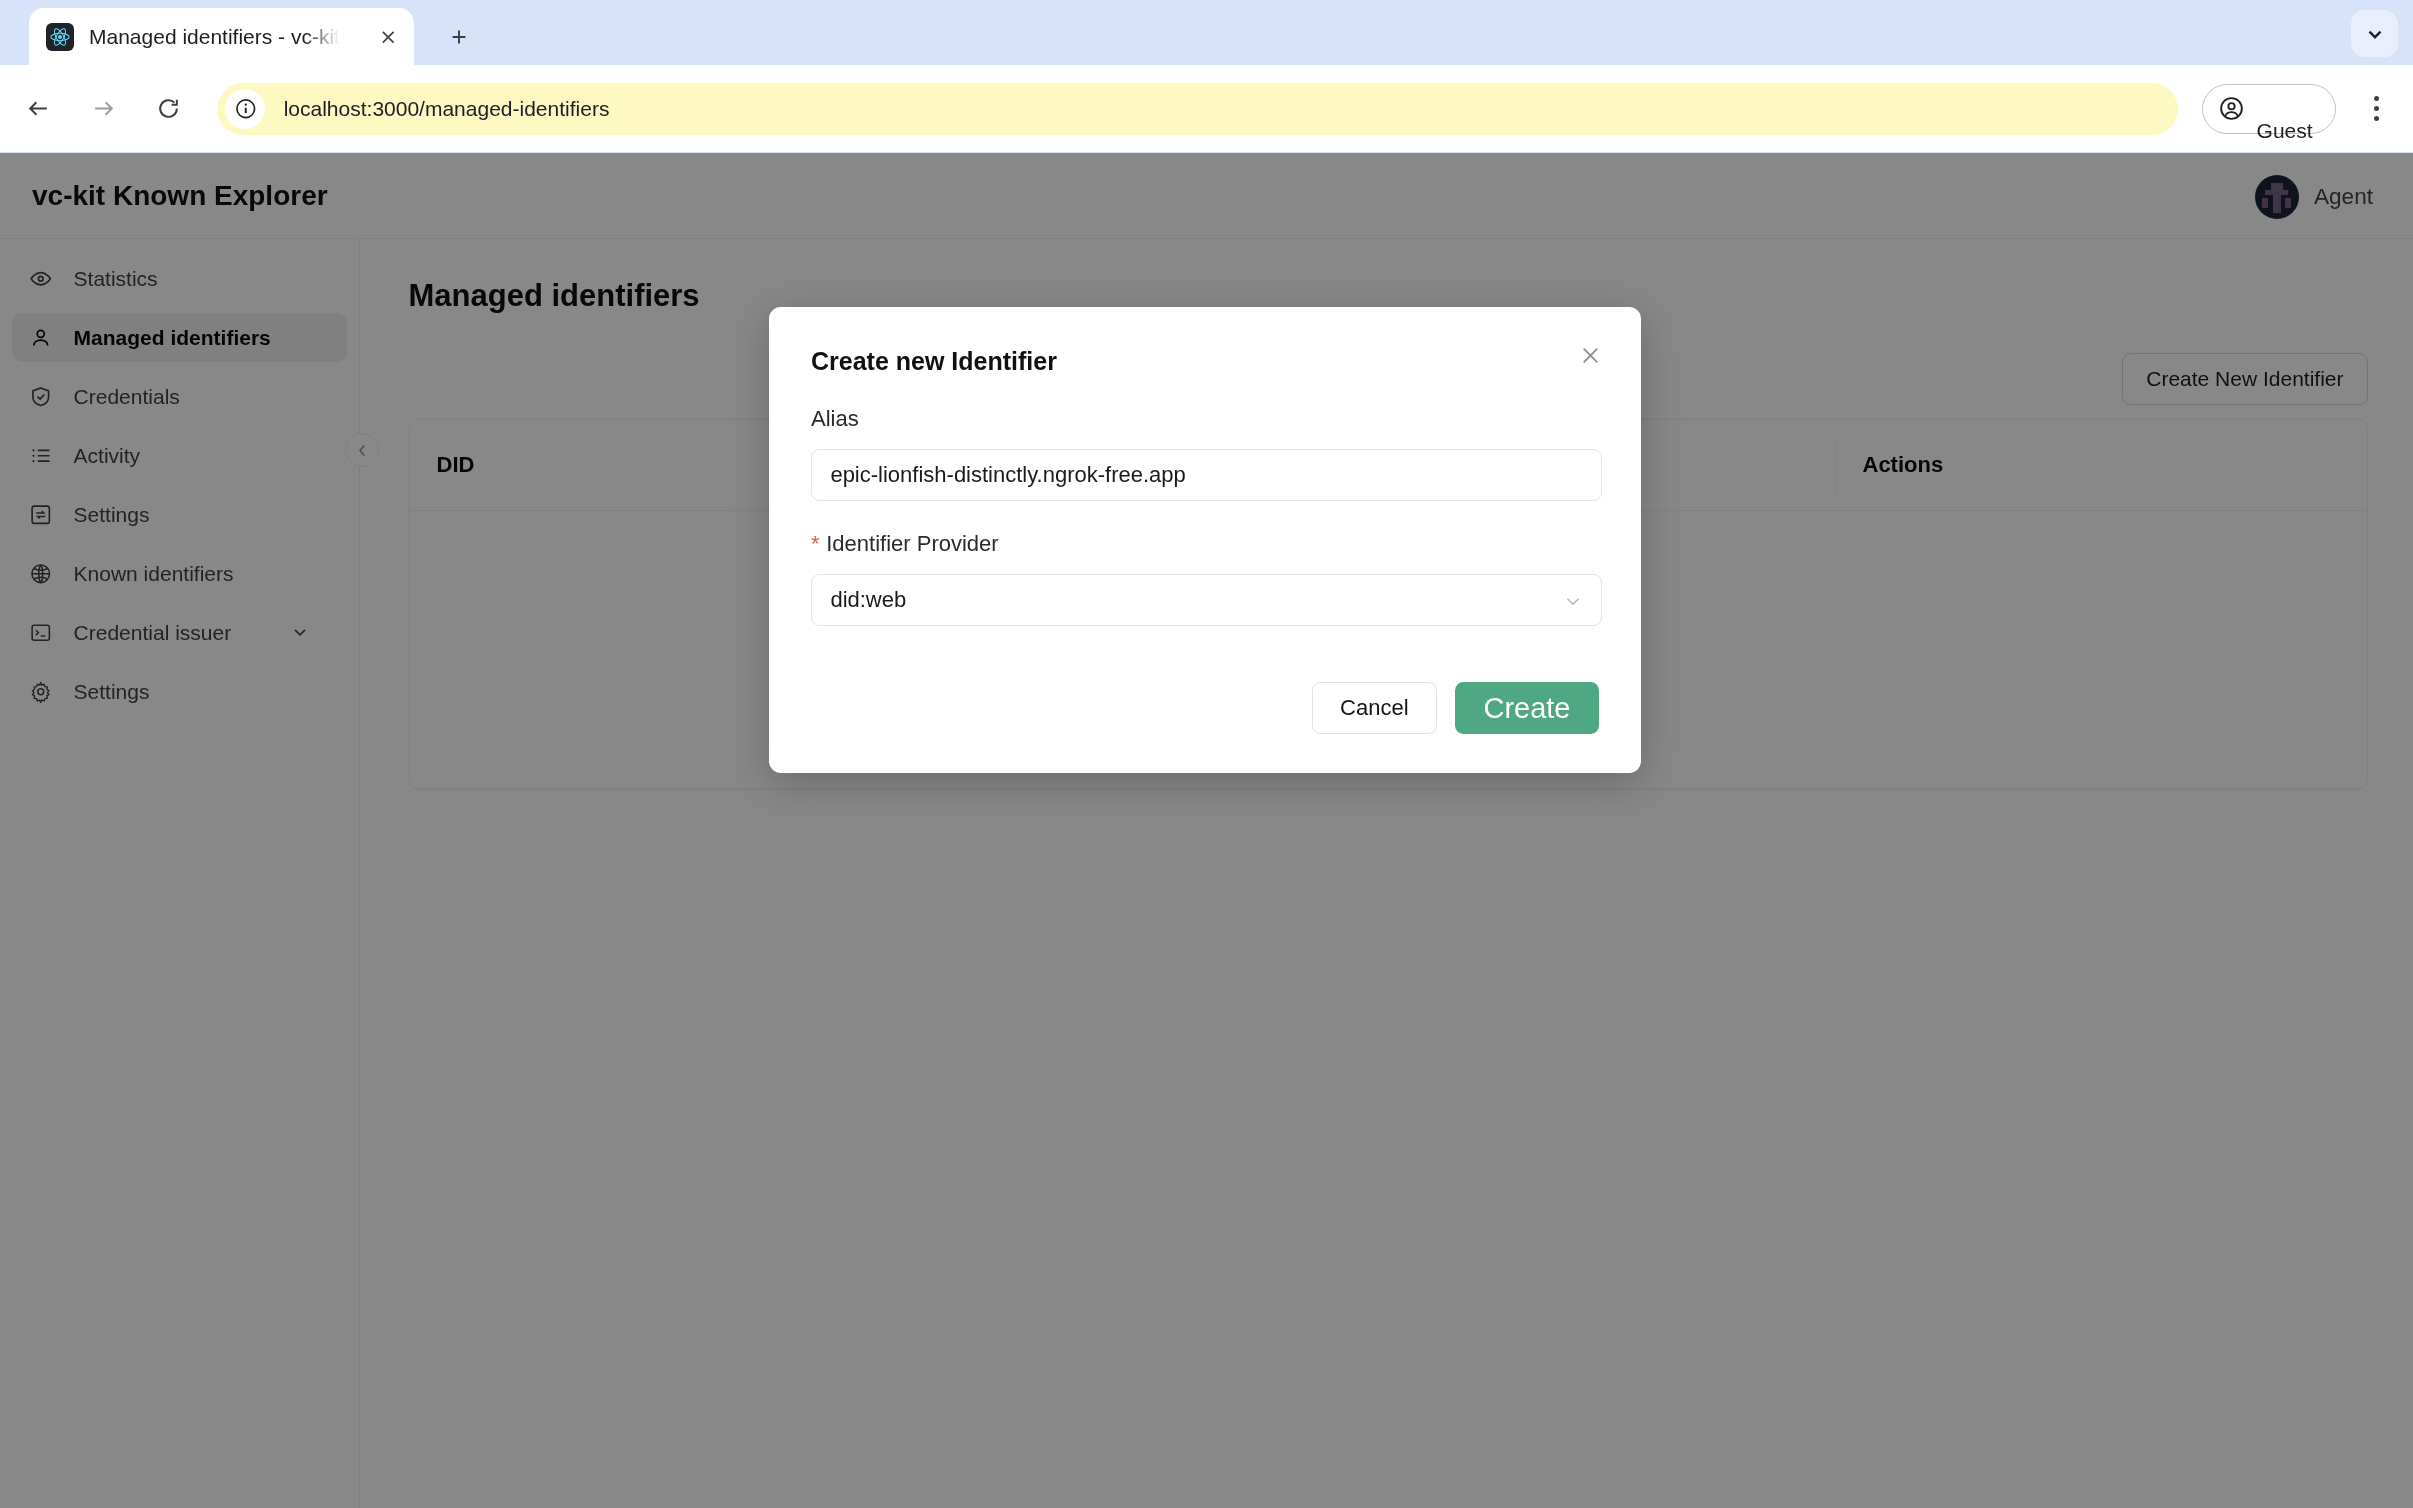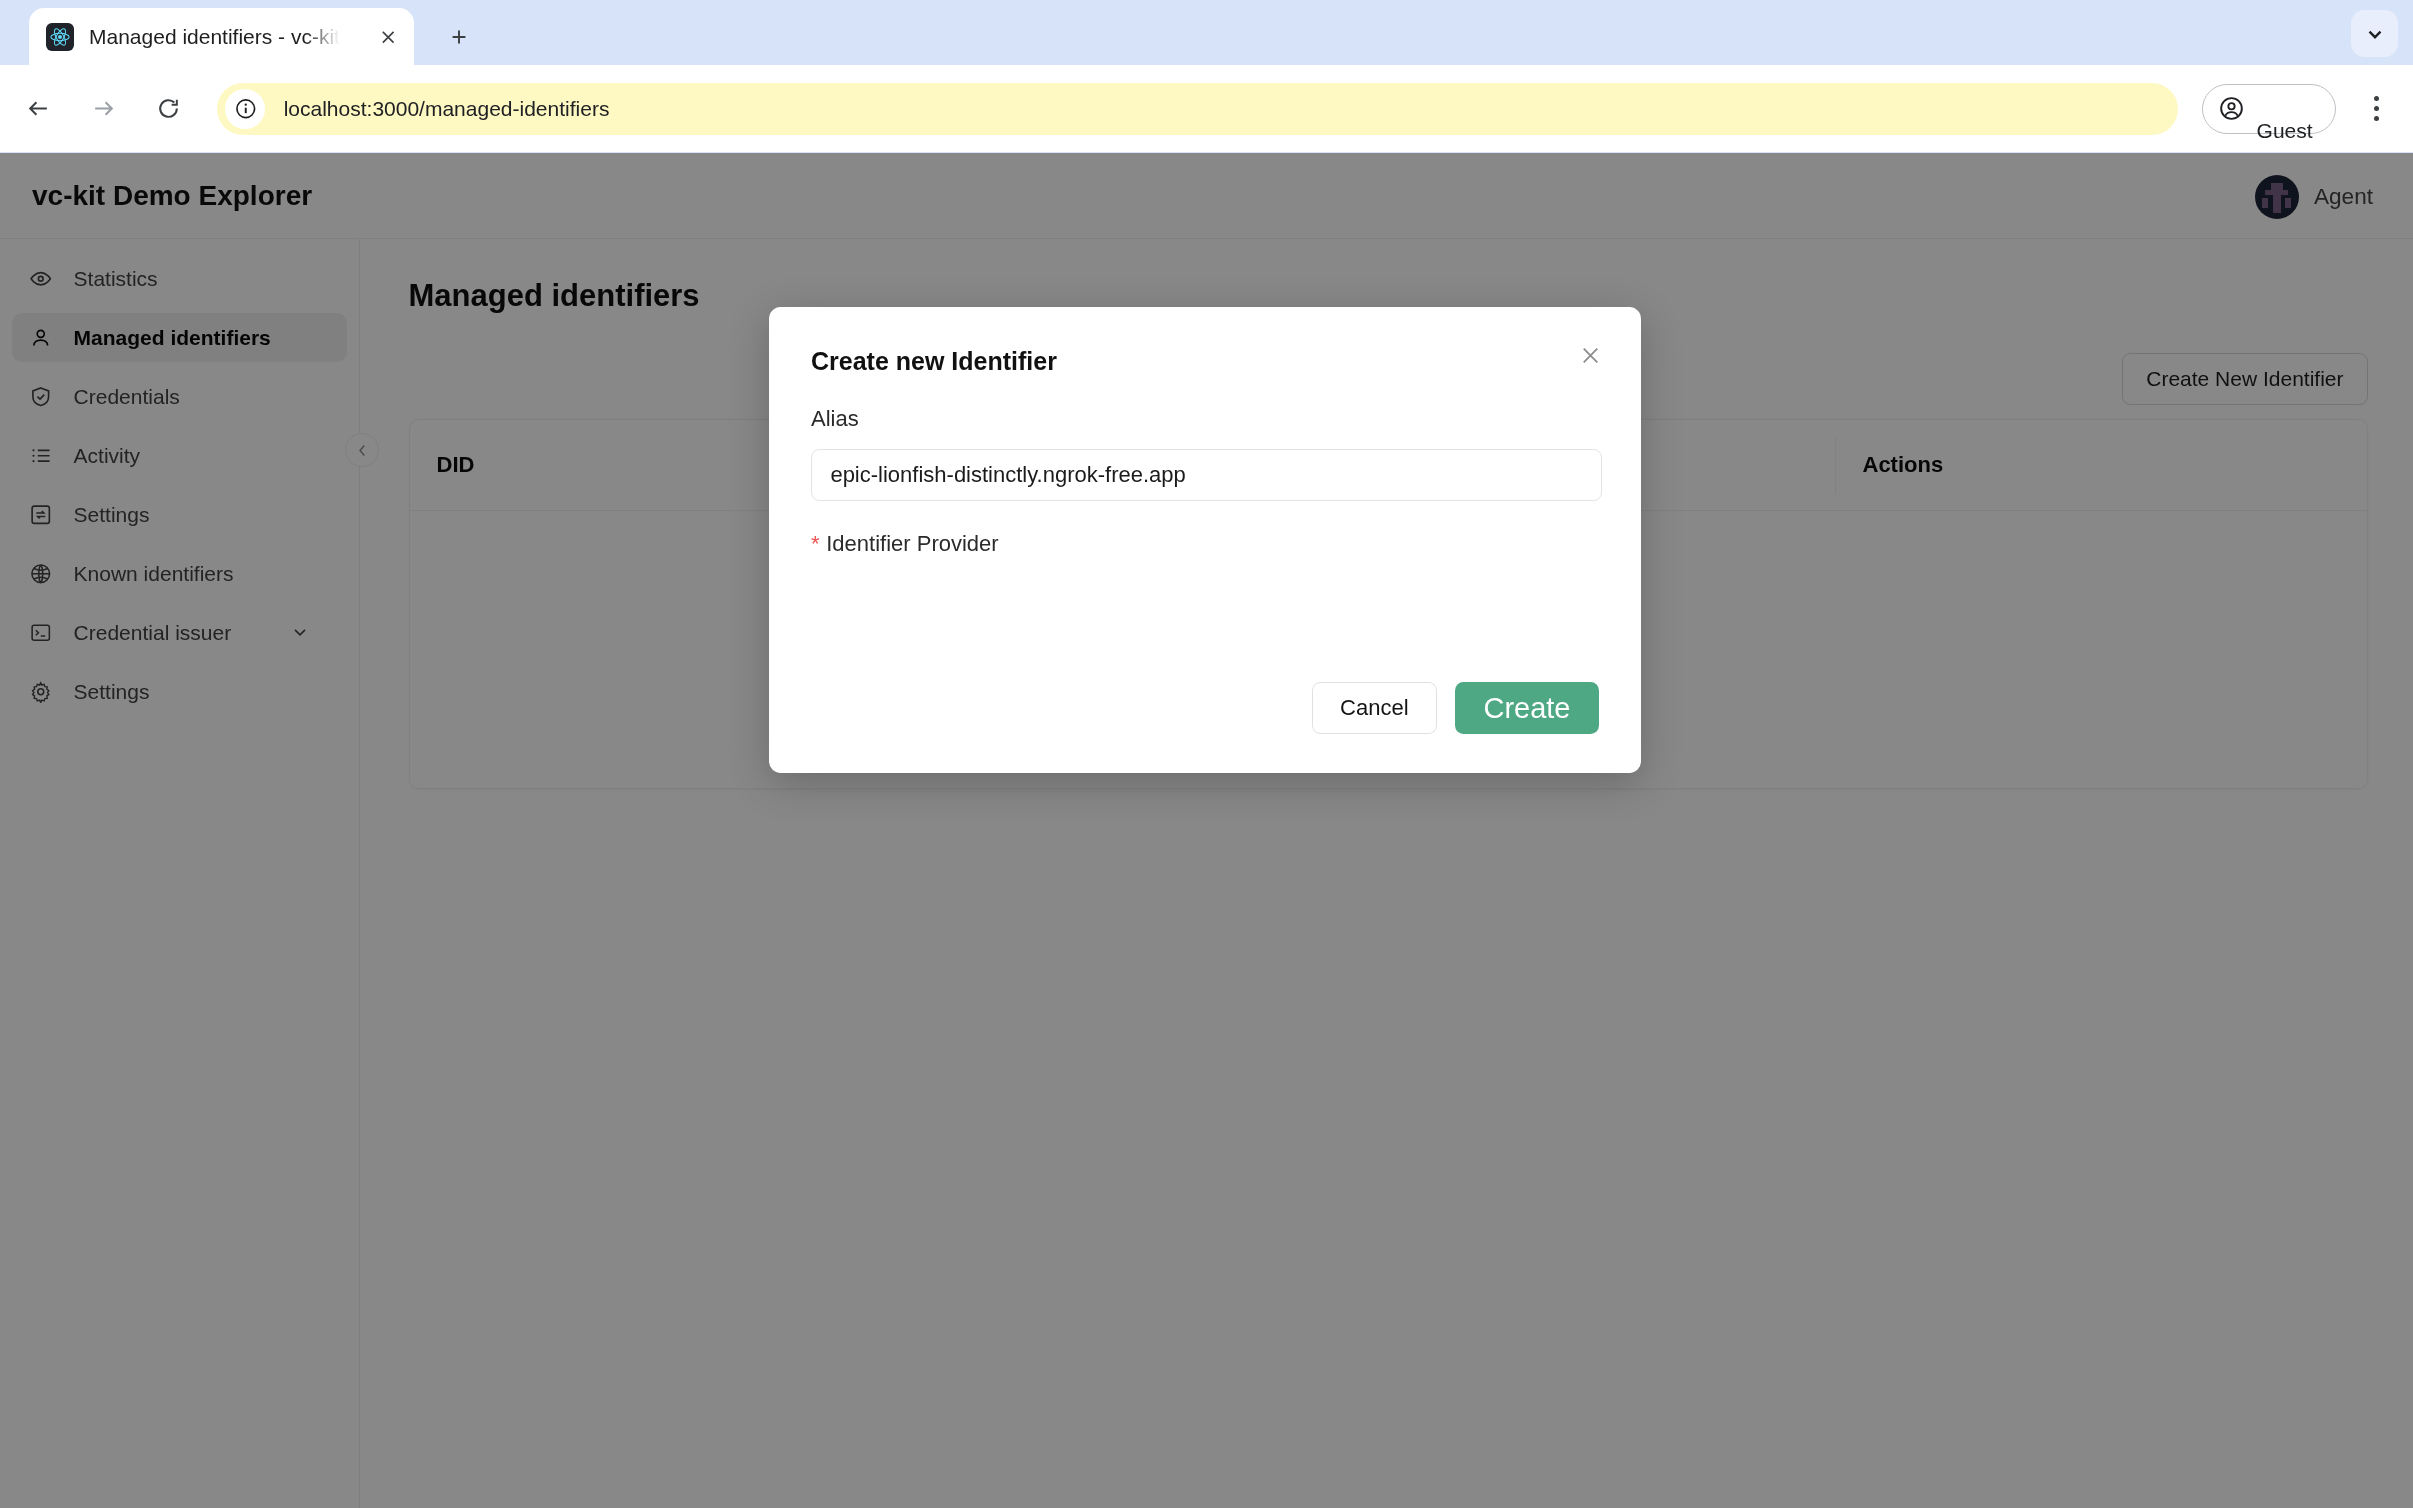--- a/index.html
+++ b/index.html
@@ -324,21 +324,21 @@
         <i></i>
           <i></i>
           <i></i>
       </div>
     </div>
   </div>
 
   <div class="page">
 
     <div class="app-header">
-      <div class="app-title">vc-kit Demo Explorer</div>
+      <div class="app-title">vc-kit Known Explorer</div>
       <div class="app-user">
         <div class="avatar">
           <div class="avatar-fig" style="left:16px;top:7.5px;width:11.7px;height:7.5px;"></div>
           <div class="avatar-fig" style="left:10px;top:15px;width:23.5px;height:5px;"></div>
           <div class="avatar-fig" style="left:17.6px;top:20px;width:8.4px;height:18.4px;"></div>
           <div class="avatar-fig" style="left:7.5px;top:22.6px;width:5.9px;height:10px;"></div>
           <div class="avatar-fig" style="left:30px;top:22.6px;width:5.9px;height:10px;"></div>
         </div>
         <div class="app-user-name">Agent</div>
       </div>
@@ -471,20 +471,28 @@
       </svg>
     </div>
 
     <div class="field-label">Alias</div>
     <input class="text-input" type="text" value="epic-lionfish-distinctly.ngrok-free.app" style="">
 
     <div class="field-label">
       <span class="req">*</span><span>Identifier Provider</span>
     </div>
 
+    <div class="select-input">
+      <span>did:web</span>
+      <span class="select-chevron">
+        <svg width="22" height="22" viewBox="0 0 24 24" fill="none" stroke="currentColor" stroke-width="1.7">
+          <path d="M6 9.5 L12 15.5 L18 9.5"></path>
+        </svg>
+      </span>
+    </div>
 
     <div class="modal-actions">
       <button class="btn-cancel">Cancel</button>
       <button class="btn-primary" style="background: rgb(78, 168, 131);">Create</button>
     </div>
   </div>
 
 </div>
 
 

